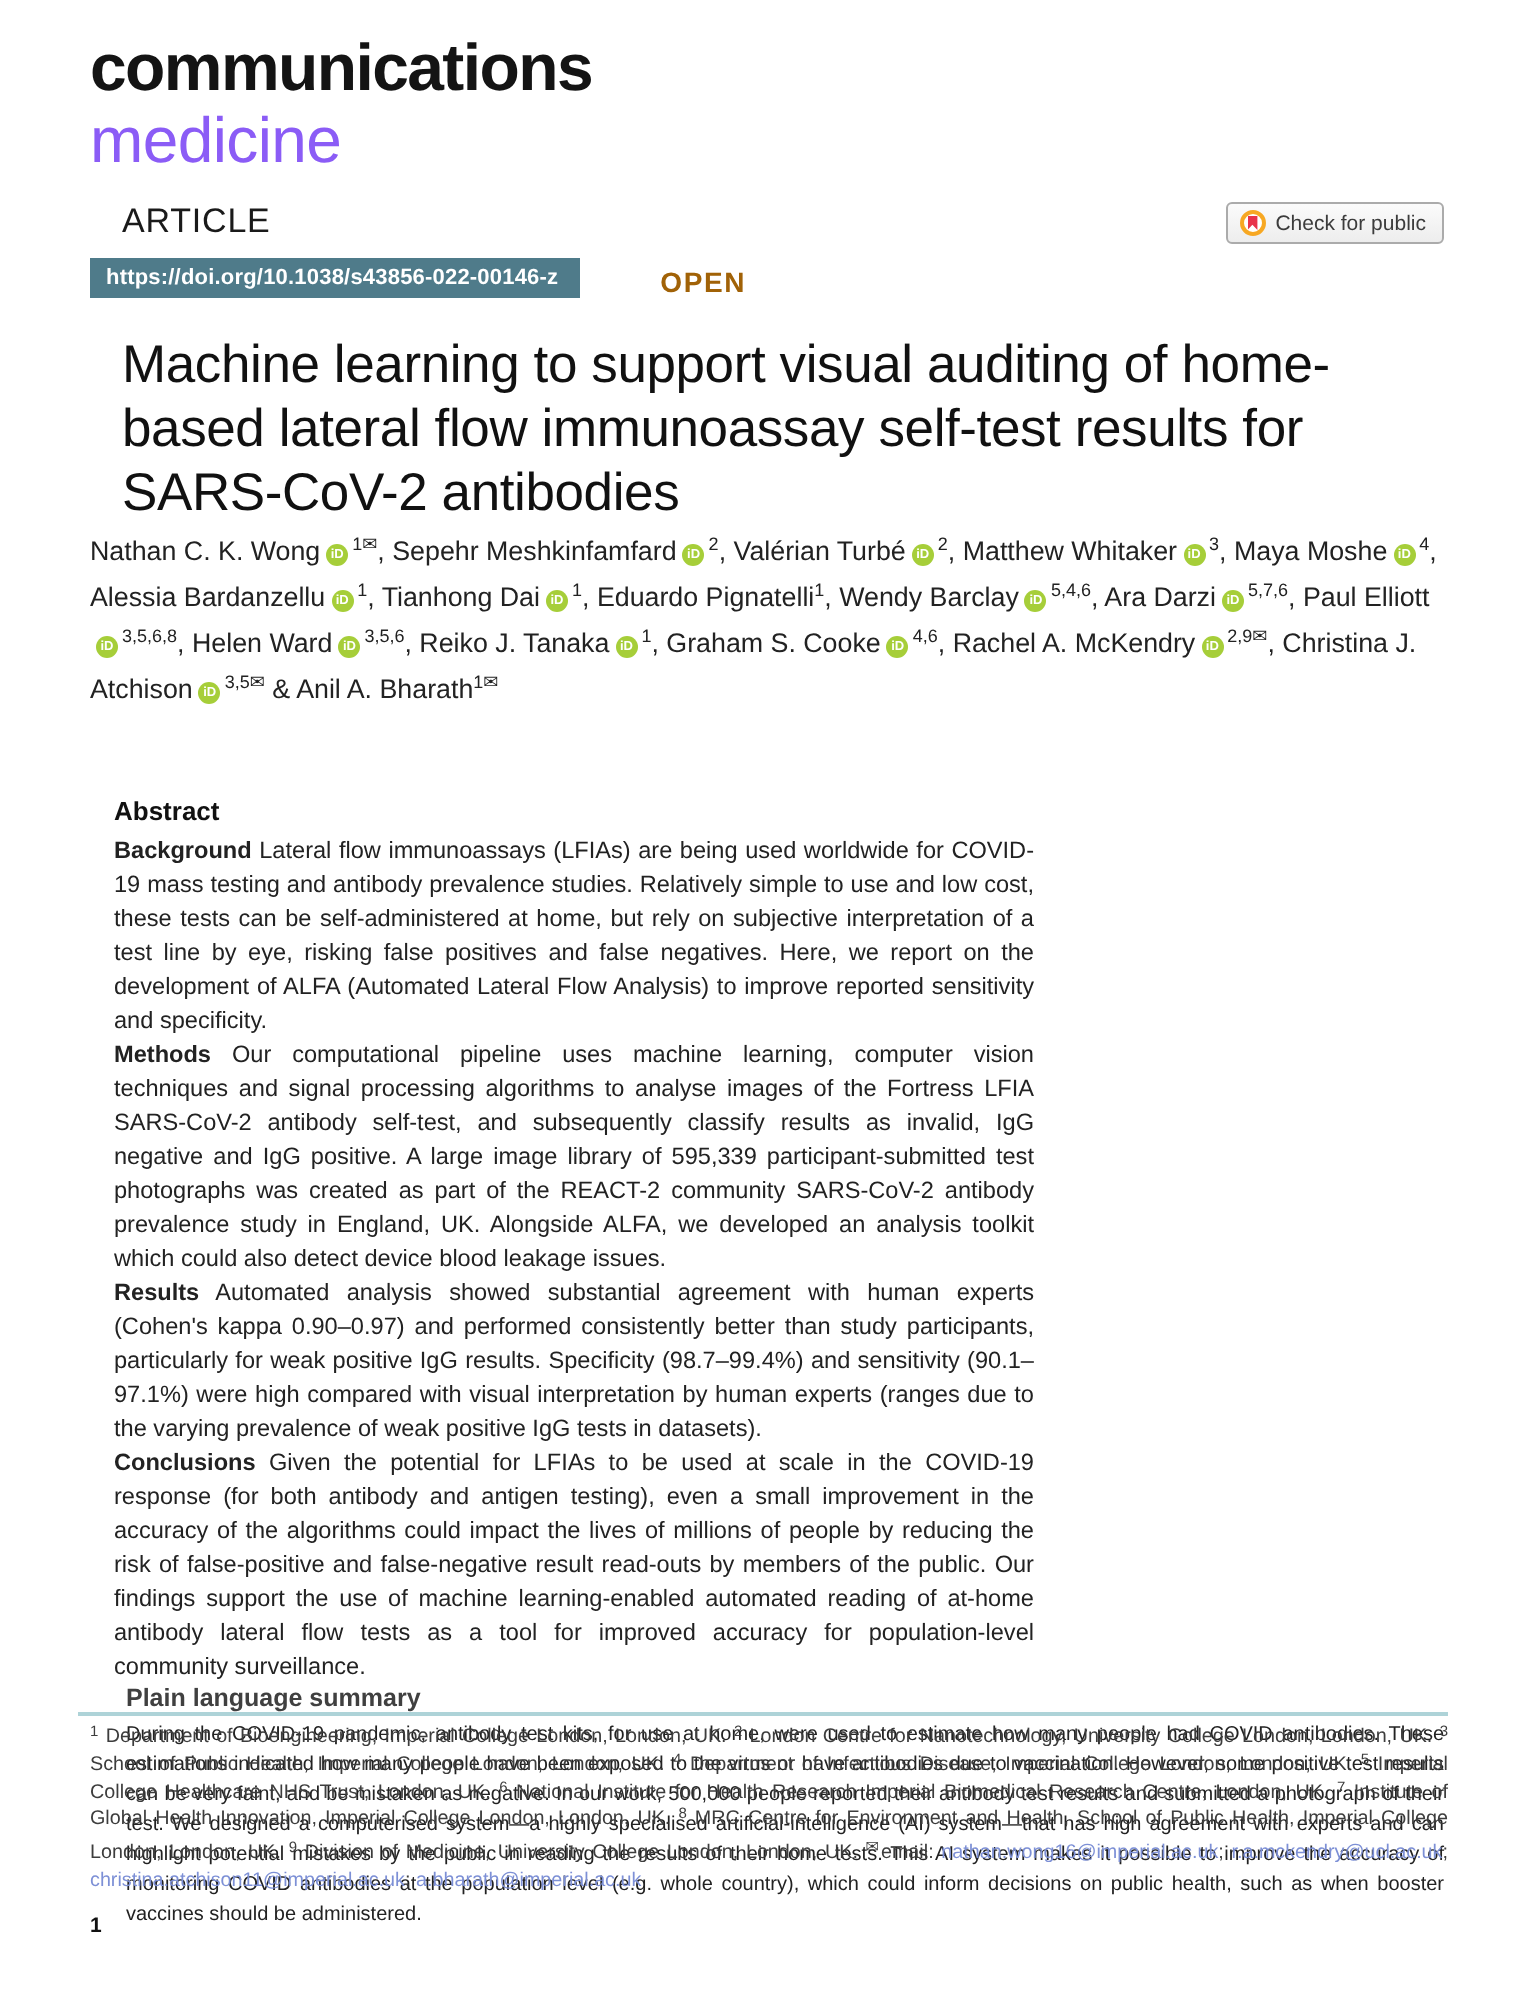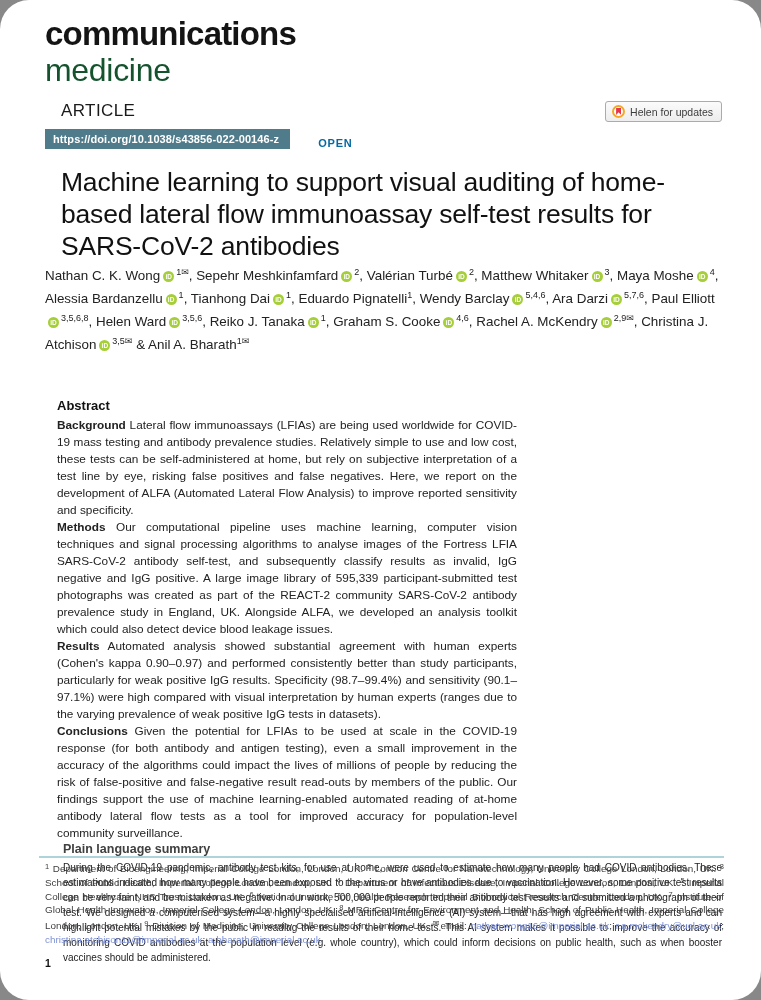--- a/index.html
+++ b/index.html
@@ -1,41 +1,41 @@
 <!DOCTYPE html>
 <html><head>
 <meta charset="utf-8">
 <style>
   html,body{margin:0;padding:0;background:#888;}
   .page{
     position:relative;width:761px;height:1000px;background:#ffffff;
     font-family:"Liberation Sans","DejaVu Sans",sans-serif;color:#1c1c1c;
-    overflow:hidden;margin:0 auto;border-radius:29px;
+    overflow:hidden;margin:0 auto;
   }
   
   .logo{position:absolute;left:45px;top:16px;line-height:36px;}
   .logo-line1{font-size:33px;font-weight:800;letter-spacing:-0.8px;color:#141414;}
-  .logo-line2{font-size:32px;font-weight:400;letter-spacing:-0.3px;color:#14532d;}
+  .logo-line2{font-size:32px;font-weight:400;letter-spacing:-0.3px;color:#8b5cf6;}
   .article-row{position:absolute;left:45px;right:39px;top:101px;height:26px;}
   .article-label{font-size:17px;letter-spacing:0.4px;color:#1a1a1a;margin-left:16px;}
   .check-updates{
     position:absolute;right:0;top:0;display:inline-flex;align-items:center;gap:5px;
     border:1px solid #ababab;border-radius:3px;background:linear-gradient(#fbfbfb,#ededed);
     padding:3px 8px 3px 6px;font-size:10.5px;color:#3c3c3c;cursor:pointer;
   }
   .cfu-icon{width:13px;height:13px;border-radius:50%;background:#fff;border:2px solid #f7a823;
     display:inline-flex;align-items:center;justify-content:center;box-sizing:border-box;flex:0 0 auto;}
   .bookmark{width:5px;height:7px;background:#e8334a;
     clip-path:polygon(0 0,100% 0,100% 100%,50% 62%,0 100%);}
   .doi-row{position:absolute;left:45px;top:129px;display:flex;align-items:flex-end;}
   .doi-badge{
     background:#4f7b8a;color:#ffffff;font-size:11px;font-weight:bold;
     padding:4px 11px 4px 8px;letter-spacing:0.1px;text-decoration:none;display:inline-block;
   }
-  .open-label{color:#0369a1;font-weight:bold;font-size:11px;letter-spacing:0.8px;margin-left:28px;}
+  .open-label{color:#a16207;font-weight:bold;font-size:14px;letter-spacing:0.8px;margin-left:40px;}
   
   .title{
     position:absolute;left:45px;top:150px;width:635px;margin:16px;
     font-size:26.5px;line-height:32px;font-weight:400;letter-spacing:-0.2px;color:#111;
   }
   .authors{position:absolute;left:45px;right:39px;top:264px;font-size:13.4px;line-height:23px;color:#222;}
   .authors sup{font-size:9px;line-height:0;vertical-align:5px;}
   .orcid{
     display:inline-block;width:11px;height:11px;border-radius:50%;background:#a6ce39;color:#fff;
     font-size:6.5px;font-weight:bold;text-align:center;line-height:11px;margin:0 2px 0 3px;
@@ -75,21 +75,21 @@
     <div class="logo-line1">communications</div>
     <div class="logo-line2">medicine</div>
   </div>
 
   <div class="article-row">
     <span class="article-label">ARTICLE</span>
     <span class="check-updates">
       <span class="cfu-icon">
           <span class="bookmark"></span>
         </span>
-      <span>Helen for updates</span>
+      <span>Check for public</span>
     </span>
   </div>
 
   <div class="doi-row">
     <a href="#" class="doi-badge">https://doi.org/10.1038/s43856-022-00146-z</a>
     <span class="open-label">OPEN</span>
   </div>
 
   <h1 class="title">Machine learning to support visual auditing of home-based lateral flow immunoassay self-test results for SARS-CoV-2 antibodies</h1>
 

